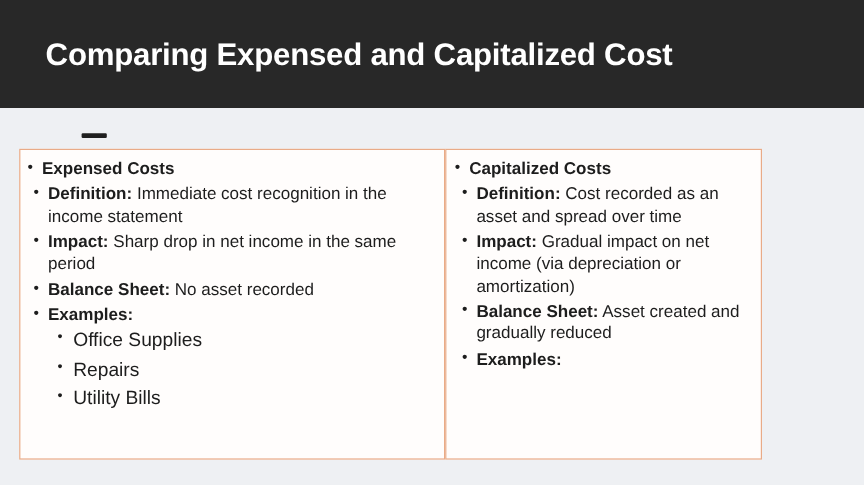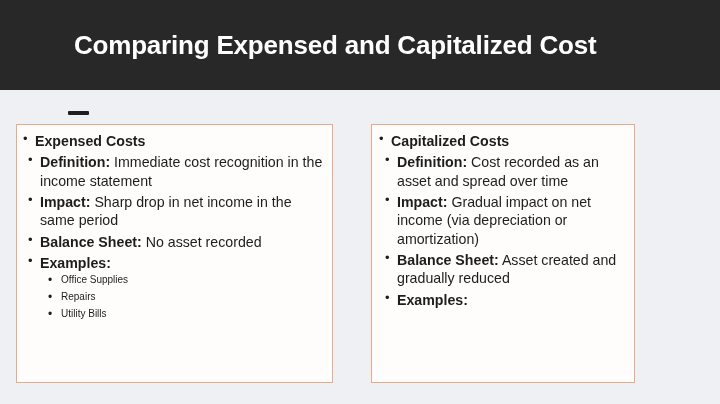--- a/index.html
+++ b/index.html
@@ -29,21 +29,21 @@
     height: 90px;
     background: #282828;
     display: flex;
     align-items: center;
   }
   .header-title {
     color: #ffffff;
     font-size: 26px;
     font-weight: bold;
     letter-spacing: -0.2px;
-    margin-left: 74px;
+    margin-left: 38px;
     line-height: 1.1;
     white-space: nowrap;
   }
   
   .accent-dash {
     position: absolute;
     left: 68px;
     top: 111px;
     width: 21px;
     height: 4px;
@@ -63,21 +63,21 @@
     top: 0;
     height: 259px;
     background: #fffdfc;
     border: 1.5px solid #e9ab87;
     box-sizing: border-box;
     padding: 7px 6px 6px 6px;
     overflow: hidden;
   }
   .panel-left {
     left: 16px;
-    width: 317px;
+    width: 355px;
   }
   .panel-right {
     left: 371px;
     width: 264px;
   }
   
   ul.lvl1 {
     list-style: none;
     margin: 0;
     padding: 0;
@@ -106,21 +106,21 @@
   }
   ul.lvl2 {
     list-style: none;
     margin: 2px 0 0 0;
     padding: 0;
   }
   ul.lvl2 > li {
     position: relative;
     padding-left: 21px;
     margin: 0 0 4px 0;
-    font-size: 10px;
+    font-size: 16px;
     line-height: 1.29;
     color: #1d1d1d;
   }
   ul.lvl2 > li::before {
     content: "\2022";
     position: absolute;
     left: 8px;
     top: -1px;
     font-size: 12px;
     color: #1d1d1d;

